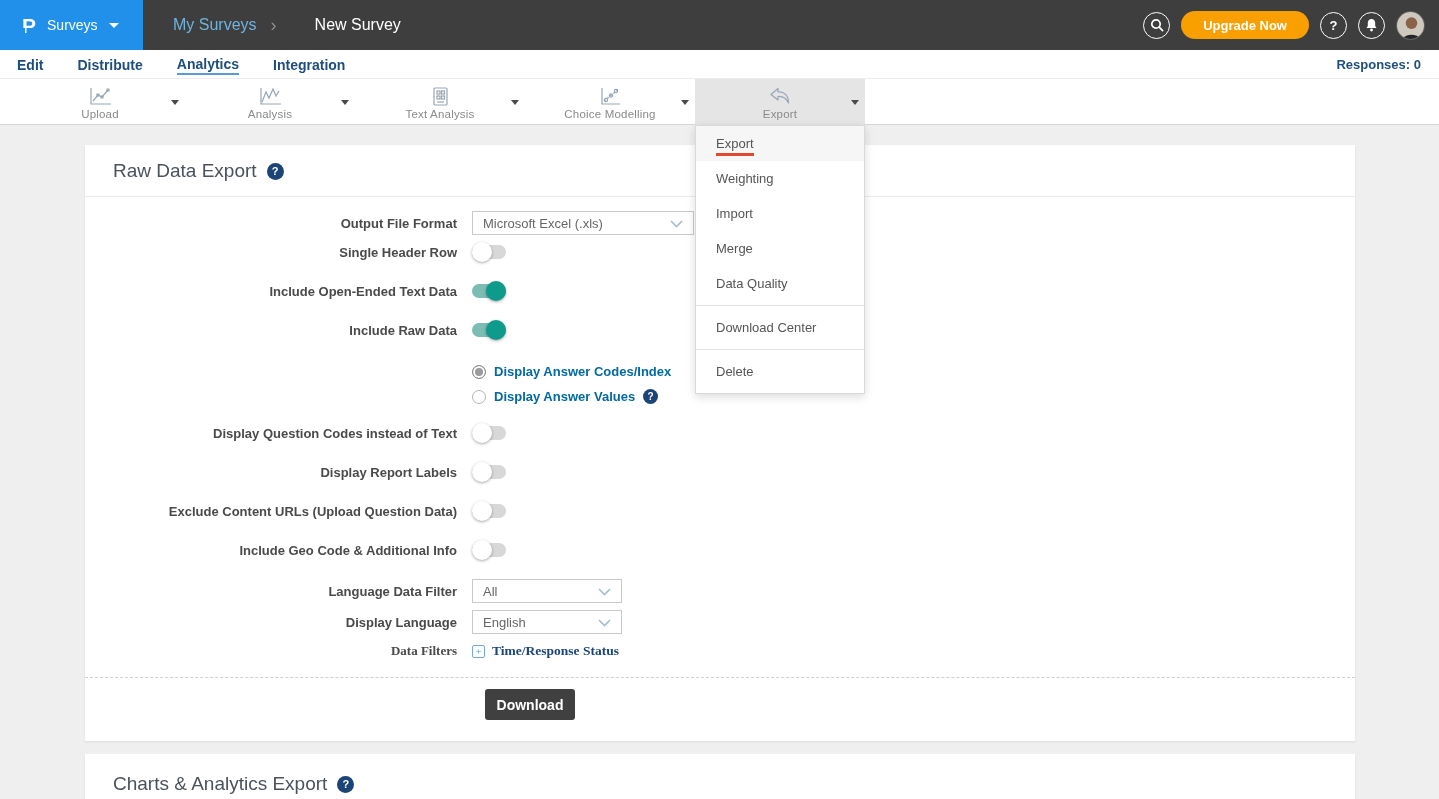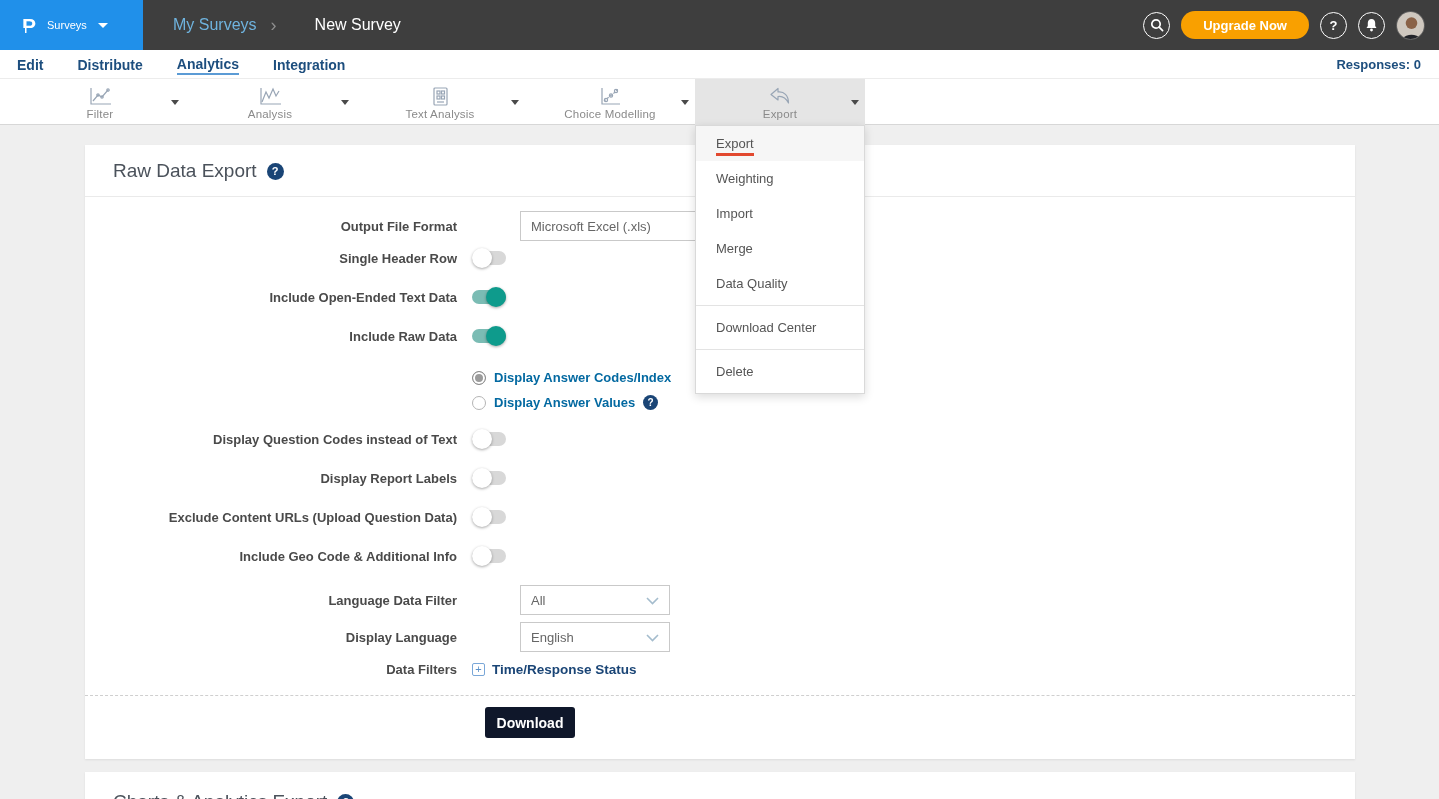--- a/index.html
+++ b/index.html
@@ -4,21 +4,21 @@
 <style>
   * { margin:0; padding:0; box-sizing:border-box; }
   html,body { width:1439px; height:799px; }
   body { font-family:"Liberation Sans", sans-serif; background:#efefef; position:relative; overflow:hidden; }
 
   
   .topbar { height:50px; background:#3e3e3e; display:flex; align-items:center; position:relative; }
   .logo-block { width:143px; height:50px; background:#2090ea; display:flex; align-items:center; padding-left:22px; gap:11px; cursor:pointer; }
   .logo-p { position:relative; color:#fff; font-size:21px; font-weight:700; line-height:1; }
   .logo-p::after { content:""; position:absolute; left:0; bottom:3px; width:3px; height:5px; background:#2090ea; }
-  .logo-text { color:#fff; font-size:11px; }
+  .logo-text { color:#fff; font-size:14px; }
   .caret-down { width:0; height:0; border-left:5px solid transparent; border-right:5px solid transparent; border-top:5px solid #fff; }
   .breadcrumb { display:flex; align-items:center; margin-left:30px; gap:14px; font-size:16px; }
   .bc-parent { color:#6fb3de; cursor:pointer; }
   .bc-sep { color:#8f8f8f; font-size:18px; }
   .bc-current { color:#ffffff;padding-left:24px; }
   .topbar-right { position:absolute; right:14px; top:0; height:50px; display:flex; align-items:center; gap:11px; }
   .circle-btn { width:27px; height:27px; border:1.5px solid #fff; border-radius:50%; display:flex; align-items:center; justify-content:center; color:#fff; font-size:13px; font-weight:700; cursor:pointer; background:transparent; }
   .upgrade-btn { height:28px; padding:0 22px; background:#f9a000; border:none; border-radius:15px; color:#fff; font-size:13px; font-weight:700; font-family:"Liberation Sans",sans-serif; cursor:pointer; }
   .avatar { width:29px; height:29px; border-radius:50%; overflow:hidden; cursor:pointer; border:1px solid #666; }
 
@@ -48,46 +48,46 @@
   .content { padding:20px 84px 0 85px; }
   .card { background:#fff; box-shadow:0 1px 2px rgba(0,0,0,.08); }
   .card-head { display:flex; align-items:center; gap:10px; padding:15px 28px 14px 28px; border-bottom:1px solid #eaeaea; }
   .card-title { font-size:19px; color:#4b525b; }
   .help-circle { width:17px; height:17px; border-radius:50%; background:#1a4576; color:#fff; font-size:11px; font-weight:700; display:inline-flex; align-items:center; justify-content:center; cursor:pointer; }
   .card-body { padding-top:14px; }
 
   .form-row { display:flex; align-items:center; }
   .f-label { width:372px; text-align:right; font-weight:700; font-size:13px; color:#4a4a4a; flex-shrink:0; }
   .f-ctrl { margin-left:15px; display:flex; align-items:center; }
-  .mb-sel { margin-bottom:7px;gap:24px; }
+  .mb-sel { margin-bottom:7px; }
   .mb-tog { margin-bottom:19px; height:20px; }
 
-  .select { height:30px; border:1px solid #c9c9c9; background:#fff; display:flex; align-items:center; justify-content:space-between; padding:0 10px; font-size:13px; color:#666; cursor:pointer;margin-left:24px; }
+  .select { height:24px; border:1px solid #c9c9c9; background:#fff; display:flex; align-items:center; justify-content:space-between; padding:0 10px; font-size:13px; color:#666; cursor:pointer; }
   .w-lg { width:222px; } .w-sm { width:150px; }
   .sel-chev svg { stroke:#a4bccd; fill:none; stroke-width:1.6; }
 
   .toggle { width:34px; height:14px; border-radius:7px; background:#d8d8d8; position:relative; display:inline-block; cursor:pointer; }
   .toggle::after { content:""; position:absolute; left:0; top:-3px; width:20px; height:20px; border-radius:50%; background:#fff; box-shadow:0 1px 3px rgba(0,0,0,.35); }
   .toggle.on { background:#7bbcb4; }
   .toggle.on::after { left:14px; background:#0e9b8c; }
 
   .radio-group { margin:6px 0 14px 387px; }
   .radio-row { display:flex; align-items:center; gap:8px; height:25px; cursor:pointer; }
   .radio { width:14px; height:14px; border-radius:50%; border:1px solid #b5b5b5; background:#fff; flex-shrink:0; }
   .radio.selected { background:#9b9b9b; border-color:#8b8b8b; box-shadow:inset 0 0 0 2px #fff; }
   .radio-label { font-size:13px; font-weight:700; color:#0369a1; }
   .help-sm { width:15px; height:15px; font-size:10px; }
 
-  .link-row { height:20px; margin-bottom:6px; }
+  .link-row { height:20px; margin-bottom:6px;font-family:Liberation Serif, serif; }
   .plus-sq { width:13px; height:13px; border:1px solid #7aa7d8; color:#5b91c9; font-size:11px; line-height:11px; display:inline-flex; align-items:center; justify-content:center; margin-right:7px; border-radius:2px; }
   .data-link { font-size:13.5px; font-weight:700; color:#1a4576; cursor:pointer; }
 
   .dashed-div { border-top:1px dashed #cfcfcf; margin-top:16px; }
   .download-row { padding:11px 0 21px 400px; }
-  .download-btn { width:90px; height:31px; background:#0f172a; color:#fff; border:none; border-radius:3px; font-size:14px; font-weight:700; font-family:"Liberation Sans",sans-serif; cursor:pointer; }
+  .download-btn { width:90px; height:31px; background:#404040; color:#fff; border:none; border-radius:3px; font-size:14px; font-weight:700; font-family:"Liberation Sans",sans-serif; cursor:pointer; }
 
   .card2 { margin-top:13px; height:60px; }
   .card2 .card-head { border-bottom:none; padding-top:19px; }
 </style>
 </head>
 <body>
 
 <div class="topbar">
   <div class="logo-block">
     <span class="logo-p">P</span>
@@ -138,21 +138,21 @@
   <div class="tool-item">
     <span class="tool-icon">
       <svg width="28" height="21" viewBox="0 0 28 21">
           <path d="M5,2 L5,18 L25,18"></path>
           <path d="M7,15 L12,9 L16,11 L22,4"></path>
           <circle cx="12" cy="9" r="1.2"></circle>
           <circle cx="16" cy="11" r="1.2"></circle>
           <circle cx="22" cy="4" r="1.2"></circle>
         </svg>
     </span>
-    <span class="tool-label">Filter</span>
+    <span class="tool-label">Upload</span>
     <span class="tool-caret"></span>
   </div>
   <div class="tool-item">
     <span class="tool-icon">
       <svg width="28" height="21" viewBox="0 0 28 21">
           <path d="M5,2 L5,18 L25,18"></path>
           <path d="M6,16 L10,6 L13,12 L17,3 L20,10 L23,5"></path>
         </svg>
     </span>
     <span class="tool-label">Analysis</span>

